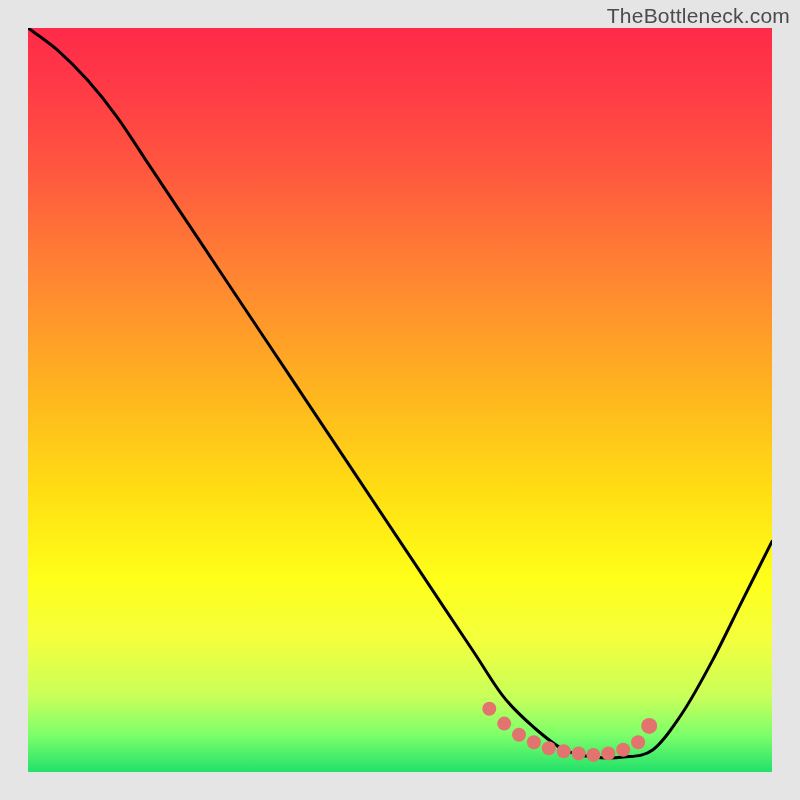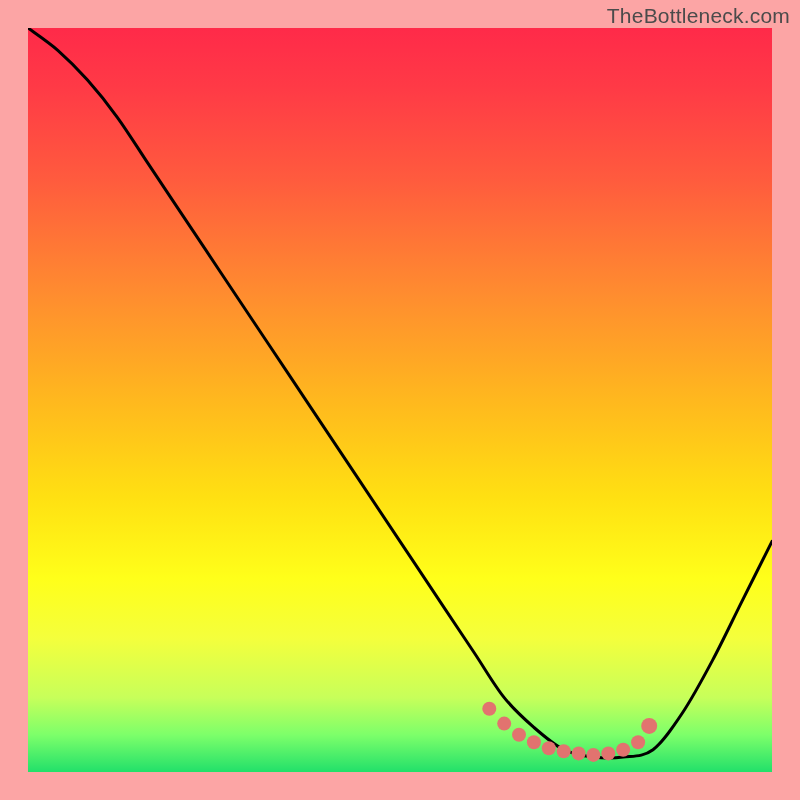--- a/index.html
+++ b/index.html
@@ -8,21 +8,21 @@
     width: 800px;
     height: 800px;
     background: #000;
     overflow: hidden;
     font-family: Arial, Helvetica, sans-serif;
   }
   .frame {
     position: relative;
     width: 800px;
     height: 800px;
-    background: #fca5a5;
+    background: #e5e5e5;
   }
   .watermark {
     position: absolute;
     top: 4px;
     right: 10px;
     color: #4b4b4b;
     font-size: 21px;
     font-weight: 500;
     letter-spacing: 0.2px;
     z-index: 5;

